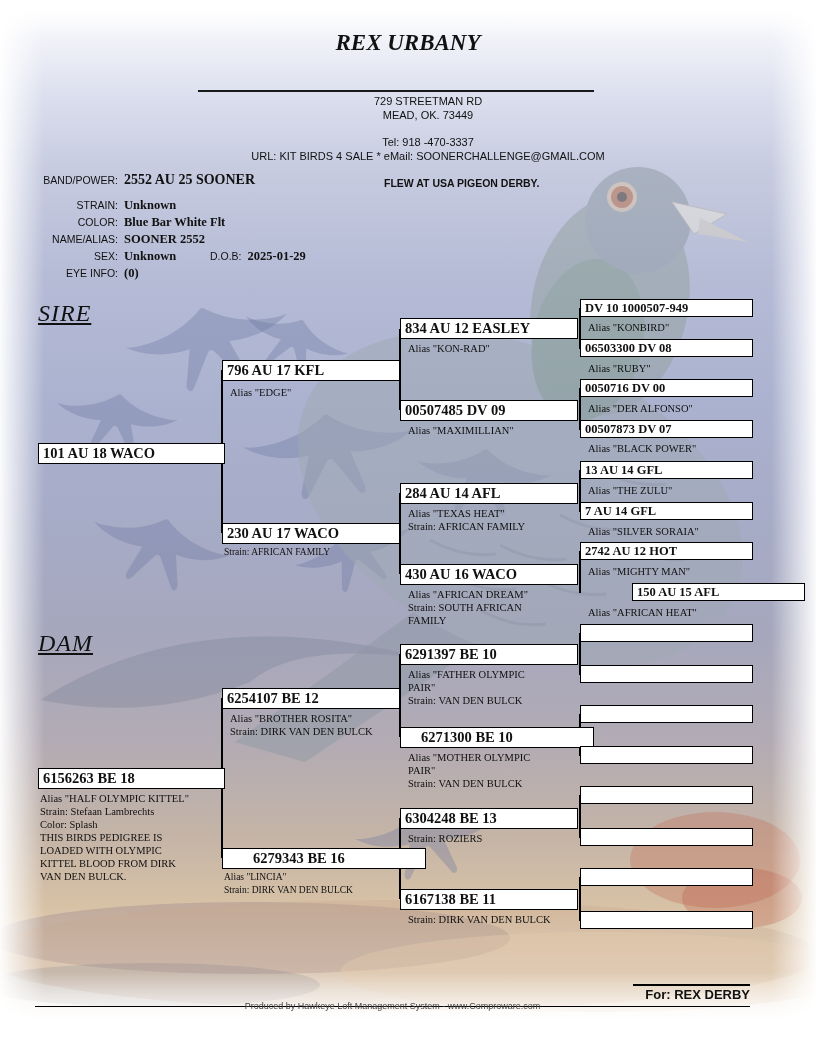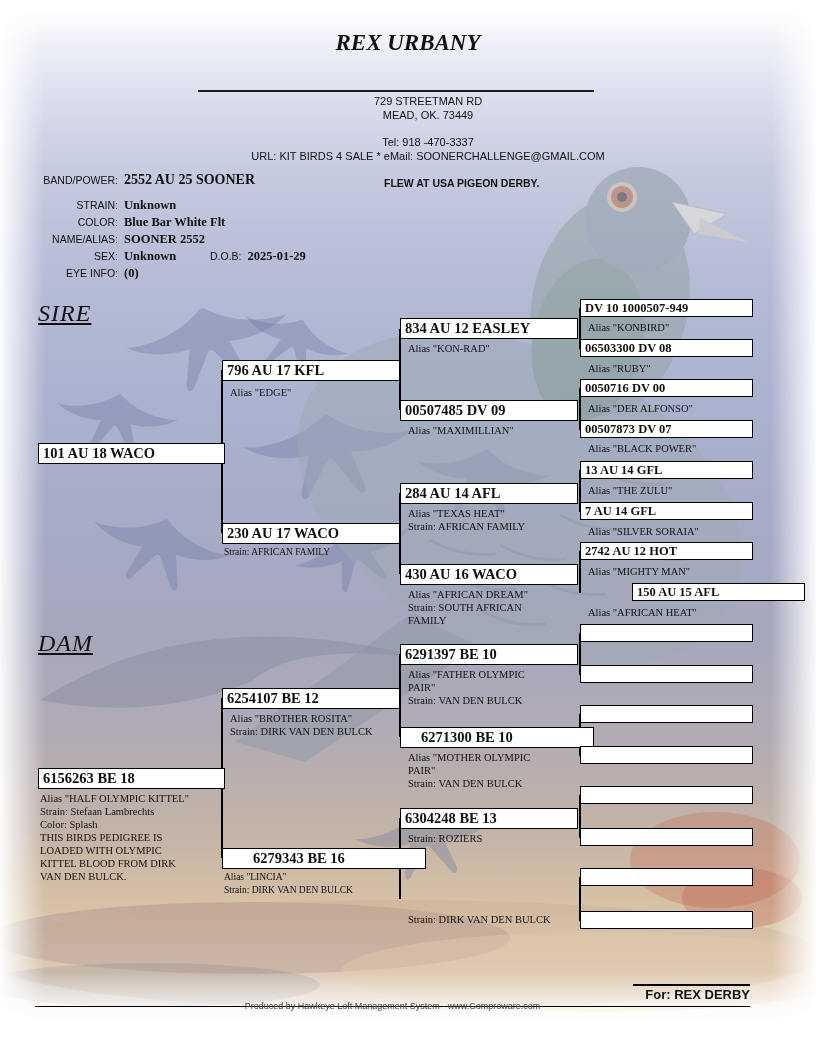--- a/index.html
+++ b/index.html
@@ -195,20 +195,21 @@
   <div class="abs bb" style="left:400px;top:644px;width:168px;">6291397 BE 10</div>
   <div class="abs sub" style="left:408px;top:668px;width:162px;">Alias "FATHER OLYMPIC
 PAIR"
 Strain: VAN DEN BULCK</div>
   <div class="abs bb" style="left:400px;top:727px;width:168px;padding-left:20px;">6271300 BE 10</div>
   <div class="abs sub" style="left:408px;top:751px;width:162px;">Alias "MOTHER OLYMPIC
 PAIR"
 Strain: VAN DEN BULCK</div>
   <div class="abs bb" style="left:400px;top:808px;width:168px;">6304248 BE 13</div>
   <div class="abs sub" style="left:408px;top:832px;width:162px;">Strain: ROZIERS</div>
+  <div class="abs bb" style="left:400px;top:889px;width:168px;">6167138 BE 11</div>
   <div class="abs sub" style="left:408px;top:913px;width:162px;">Strain: DIRK VAN DEN BULCK</div>
 
   <div class="abs bb g4" style="left:580px;top:299px;width:163px;">DV 10 1000507-949</div>
   <div class="abs sub" style="left:588px;top:321px;width:158px;">Alias "KONBIRD"</div>
   <div class="abs bb g4" style="left:580px;top:339px;width:163px;">06503300 DV 08</div>
   <div class="abs sub" style="left:588px;top:362px;width:158px;">Alias "RUBY"</div>
   <div class="abs bb g4" style="left:580px;top:379px;width:163px;">0050716 DV 00</div>
   <div class="abs sub" style="left:588px;top:402px;width:158px;">Alias "DER ALFONSO"</div>
   <div class="abs bb g4" style="left:580px;top:420px;width:163px;">00507873 DV 07</div>
   <div class="abs sub" style="left:588px;top:442px;width:158px;">Alias "BLACK POWER"</div>

